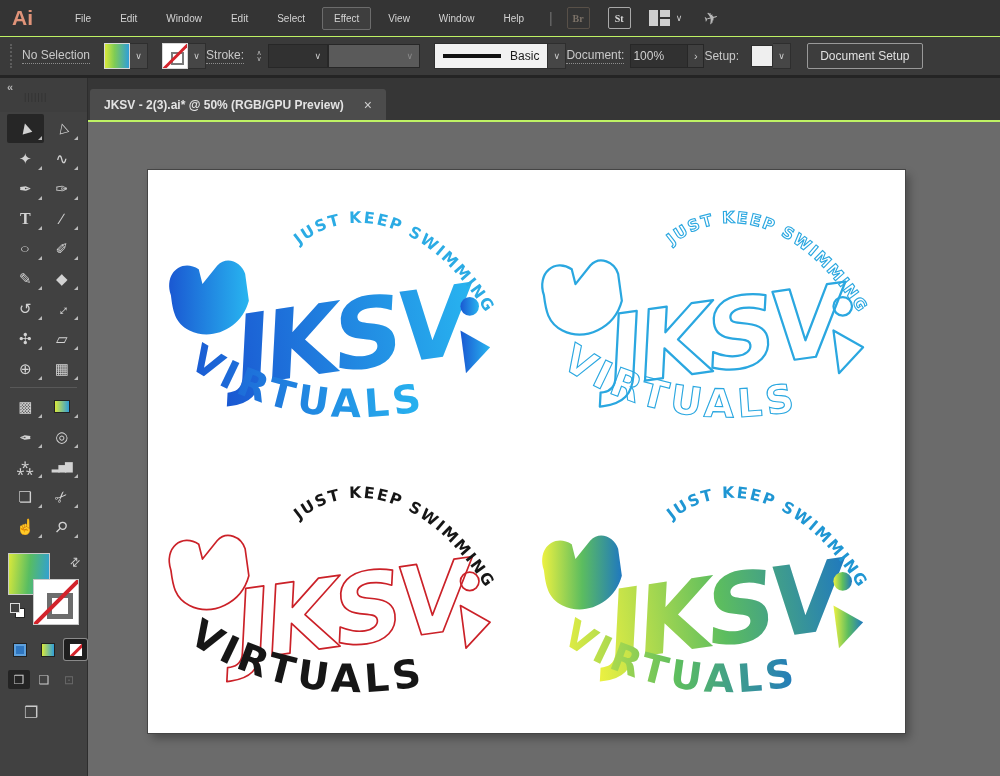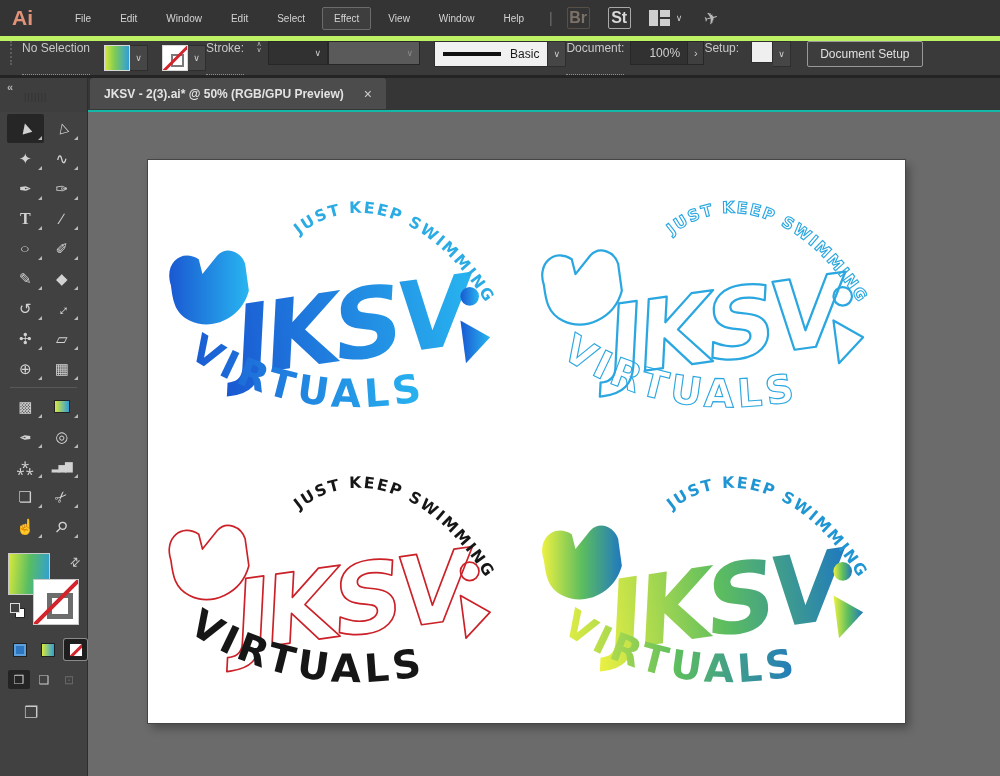--- a/index.html
+++ b/index.html
@@ -7,31 +7,31 @@
               font-family:"Liberation Sans", sans-serif; }
   .app { position:relative; width:1000px; height:776px; display:flex; flex-direction:column; }
 
   
   .menubar { height:36px; background:#343434; display:flex; align-items:center; padding:0 12px; flex:0 0 auto; }
   .ai-logo { color:#e09379; font-size:21px; font-weight:700; margin-right:30px; letter-spacing:0; }
   .menu-item { color:#d4d4d4; font-size:10px; padding:5px 11px; margin-right:5px; border:1px solid transparent; border-radius:2px; }
   .menu-item.active { background:#3e3e3e; border-color:#6c6c6c; }
   .menu-sep { color:#707070; margin:0 14px 0 8px; font-size:14px; }
   .badge { width:23px; height:22px; display:flex; align-items:center; justify-content:center;
-           font-size:16px; font-weight:700; border-radius:2px; margin-right:18px; }
+           font-size:10px; font-weight:700; border-radius:2px; margin-right:18px;font-family:Liberation Serif, serif; }
   .badge.br { color:#7c7268; border:1px solid #585048; }
   .badge.st { color:#d8d8d8; border:1px solid #a9a9a9; }
   .ws-icon { display:flex; align-items:center; margin-right:6px; }
   .chev-glyph { color:#cfcfcf; font-size:9px; }
   .menubar .chev-glyph { margin-right:22px; }
   .share-icon { color:#b9b9b9; font-size:17px; display:inline-block; transform:rotate(-15deg); }
 
   
-  .controlbar { height:42px; background:#3a3a3a; border-top:5px solid #bef264; border-bottom:3px solid #242424;
-                display:flex; padding:0 10px; font-size:12px; color:#c9c9c9; flex:0 0 auto; }
+  .controlbar { height:42px; background:#3a3a3a; border-top:1px solid #bef264; border-bottom:3px solid #242424;
+                display:flex; align-items:center; padding:0 10px; font-size:12px; color:#c9c9c9; flex:0 0 auto; }
   .cgrip { height:24px; border-left:2px dotted #5d5d5d; margin-right:10px; }
   .dotted { border-bottom:1px dotted #8d8d8d; padding-bottom:1px; }
   .lbl { margin:0 6px 0 0; }
   .swgroup { display:flex; align-items:center; margin-left:14px; }
   .swatch { width:26px; height:26px; border:1px solid #d8d8d8; position:relative; overflow:hidden; background:#fff; }
   .swatch.fillgrad { background:linear-gradient(90deg,#d9e83b 0%,#7ecb55 40%,#2f9ed9 100%); }
   .swatch.none::before { content:""; position:absolute; left:8px; top:8px; width:9px; height:9px; border:2px solid #7a7a7a; }
   .swatch.none::after { content:""; position:absolute; left:-6px; top:11px; width:38px; height:3px;
                         background:#d3232b; transform:rotate(-45deg); }
   .chevbox { width:18px; height:26px; background:#464646; border:1px solid #2e2e2e; border-left:none;
@@ -41,21 +41,21 @@
   .field { height:24px; background:#313131; border:1px solid #272727; display:flex; align-items:center;
            padding:0 6px; color:#d0d0d0; }
   .field.strokeval { width:60px; justify-content:flex-end; }
   .field.strokeval .chev-glyph { margin-left:auto; }
   .field.disabled { background:#5a5a5a; width:92px; }
   .field.disabled .chev-glyph { color:#8b8b8b; margin-left:auto; }
   .brushbox { height:26px; background:#f1f1f1; display:flex; align-items:center; padding:0 8px; margin-left:14px;
               border:1px solid #2e2e2e; color:#1a1a1a; }
   .brush-line { width:58px; height:4px; background:#111; margin-right:9px; }
   .opacity-field { width:58px; height:24px; background:#313131; border:1px solid #272727;
-                   display:flex; align-items:center; padding:0 18px; color:#d0d0d0; }
+                   display:flex; align-items:center; padding:0 2px; color:#d0d0d0; }
   .expand-btn { width:16px; height:24px; background:#3f3f3f; border:1px solid #272727; border-left:none;
                 color:#c9c9c9; display:flex; align-items:center; justify-content:center; font-size:11px; }
   .style-swatch { width:22px; height:22px; background:#efefef; border:1px solid #2e2e2e; margin-left:6px; }
   .docsetup { margin-left:16px; height:26px; padding:0 12px; background:#3d3d3d; border:1px solid #999;
               border-radius:2px; color:#e0e0e0; display:flex; align-items:center; font-size:12px; }
 
   
   .workrow { flex:1; display:flex; min-height:0; }
 
   
@@ -107,21 +107,21 @@
   .draw-modes { display:flex; gap:3px; margin:10px 0 0 8px; }
   .dmode { width:22px; height:19px; display:flex; align-items:center; justify-content:center;
            color:#c9c9c9; font-size:12px; border-radius:2px; }
   .dmode.active { background:#242424; }
   .dmode.disabled { color:#6a6a6a; }
 
   .screen-mode { margin:14px 0 0 24px; color:#c9c9c9; font-size:16px; }
 
   
   .canvas-side { flex:1; display:flex; flex-direction:column; min-width:0; }
-  .tabbar { height:34px; background:#363636; border-bottom:2px solid #14b8a6; display:flex; flex:0 0 auto; }
+  .tabbar { height:44px; background:#363636; border-bottom:2px solid #bef264; display:flex; align-items:flex-end; flex:0 0 auto; }
   .tab { height:31px; background:#4c4c4c; display:flex; align-items:center; padding:0 14px; gap:20px;
          margin-left:2px; border-radius:3px 3px 0 0; }
   .tab-title { font-size:12px; font-weight:700; color:#e3e3e3; white-space:nowrap; }
   .tab-close { color:#cfcfcf; font-size:14px; line-height:1; }
   .canvas { position:relative; flex:1; background:#6b6b6b; overflow:hidden; }
   .artboard { position:absolute; left:60px; top:48px; width:757px; height:563px; background:#ffffff;
               box-shadow:0 0 0 1px #454545, 4px 5px 9px rgba(0,0,0,0.32);
               display:grid; grid-template-columns:1fr 1fr; grid-template-rows:1fr 1fr; padding:6px; }
   .cell { display:flex; align-items:center; justify-content:center; overflow:hidden; }
   .logo-svg { width:96%; height:96%; }

